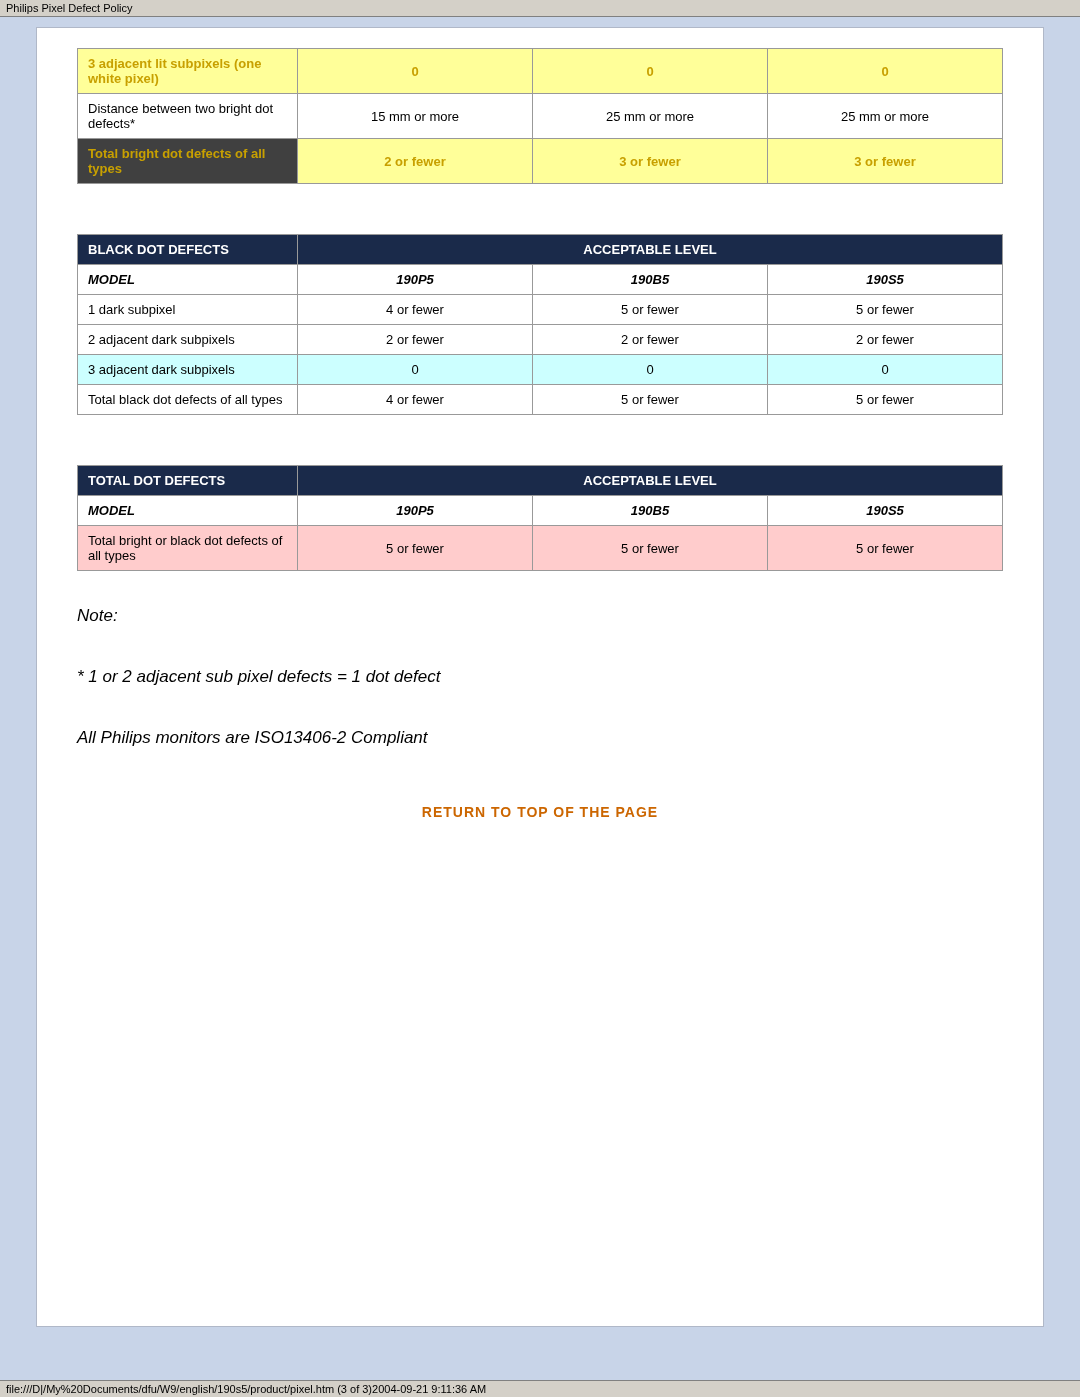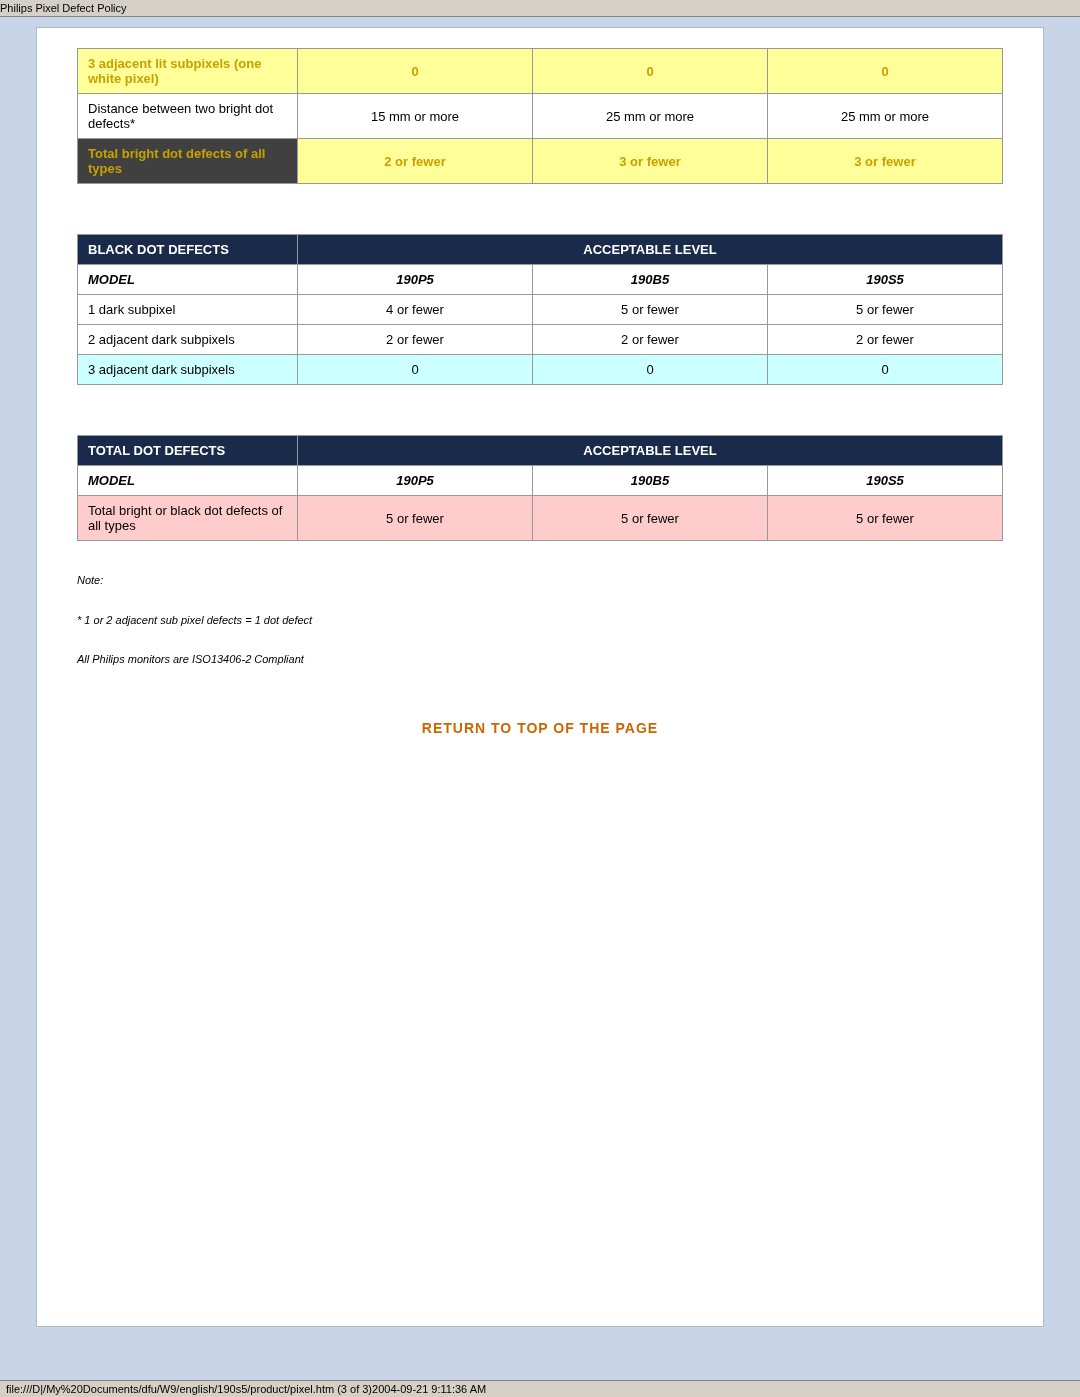--- a/index.html
+++ b/index.html
@@ -8,21 +8,21 @@
     body {
       font-family: Arial, sans-serif;
       font-size: 13px;
       background: #c8d4e8;
       color: #000;
     }
 
     .title-bar {
       background: #d4d0c8;
       border-bottom: 1px solid #808080;
-      padding: 2px 0;
+      padding: 2px 6px;
       font-size: 11px;
       color: #000;
     }
 
     .main-wrapper {
       background: #c8d4e8;
       min-height: 1360px;
       padding: 10px 20px 10px 20px;
       display: flex;
       flex-direction: column;
@@ -89,21 +89,21 @@
 
     
     .white-row td {
       background: #fff;
     }
 
     
     .notes-section {
       margin-top: 0;
       font-style: italic;
-      font-size: 11px;
+      font-size: 17px;
       line-height: 1.8;
     }
 
     .return-link {
       text-align: center;
       margin-top: 50px;
       margin-bottom: 36px;
     }
 
     .return-link a {
@@ -197,20 +197,26 @@
       </tr>
 
       <tr class="cyan-row">
         <td class="label-cell" style="background:#ccffff;">3 adjacent dark subpixels</td>
         <td style="background:#ccffff;">0</td>
         <td style="background:#ccffff;">0</td>
         <td style="background:#ccffff;">0</td>
       </tr>
 
 
+      <tr class="white-row">
+        <td class="label-cell">Total black dot defects of all types</td>
+        <td>4 or fewer</td>
+        <td>5 or fewer</td>
+        <td>5 or fewer</td>
+      </tr>
     </tbody>
       </table>
 
     <div class="section-gap"></div>
 
     <table>
       <tbody>
           <tr class="header-row">
         <td class="label-cell" style="width:220px;">TOTAL DOT DEFECTS</td>
         <td colspan="3">ACCEPTABLE LEVEL</td>

